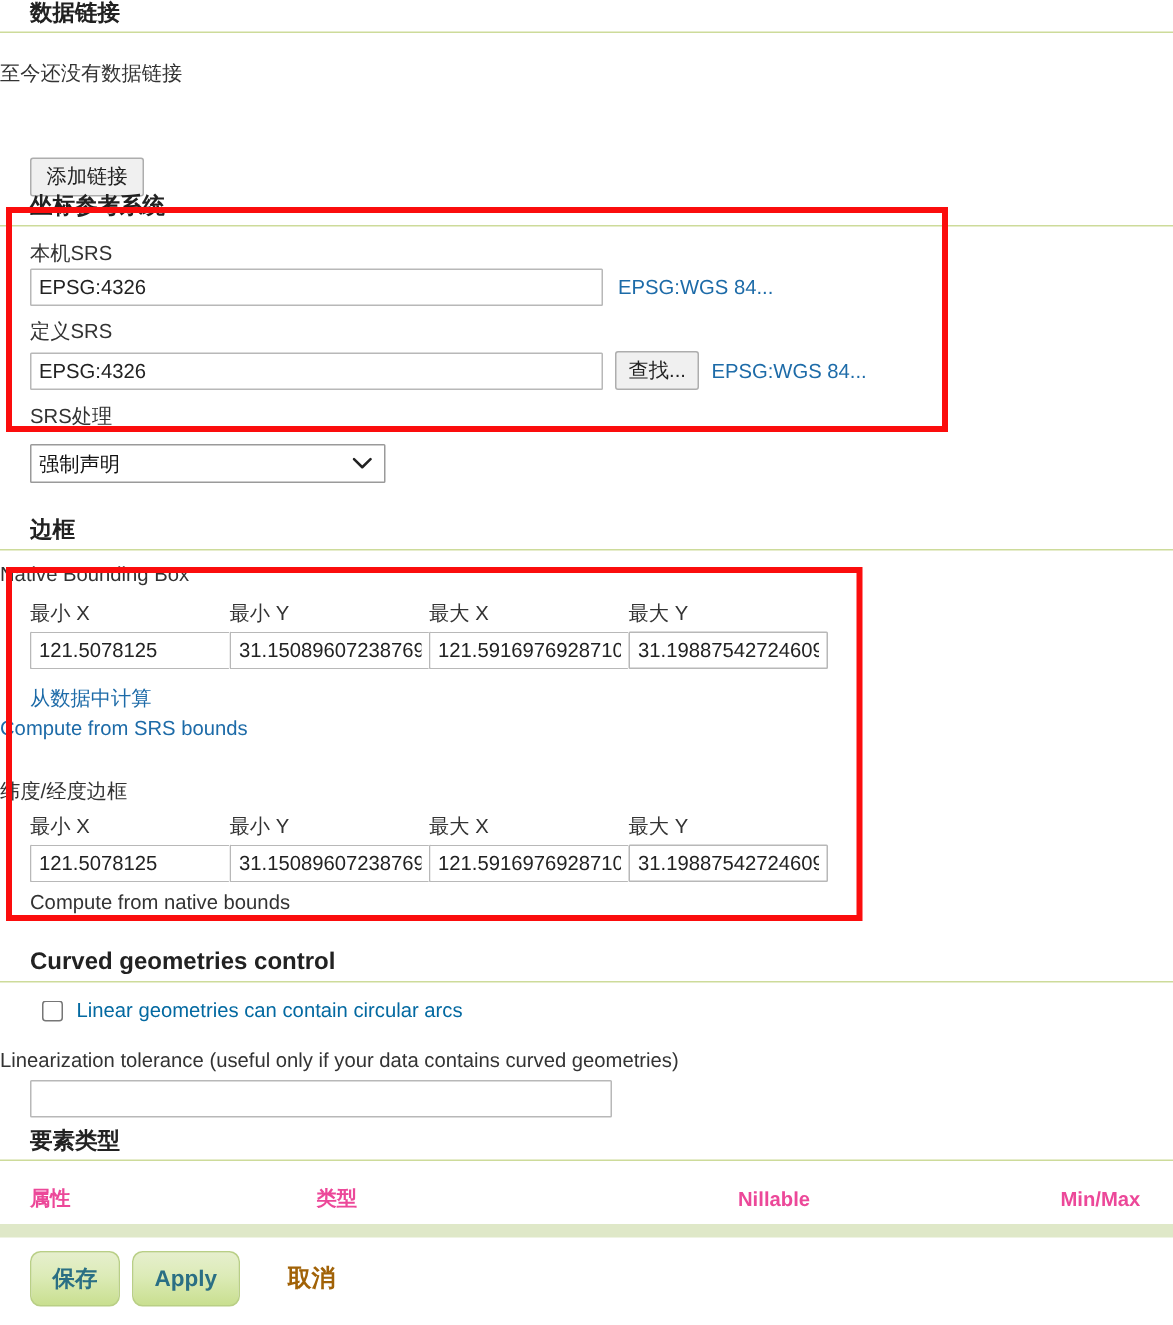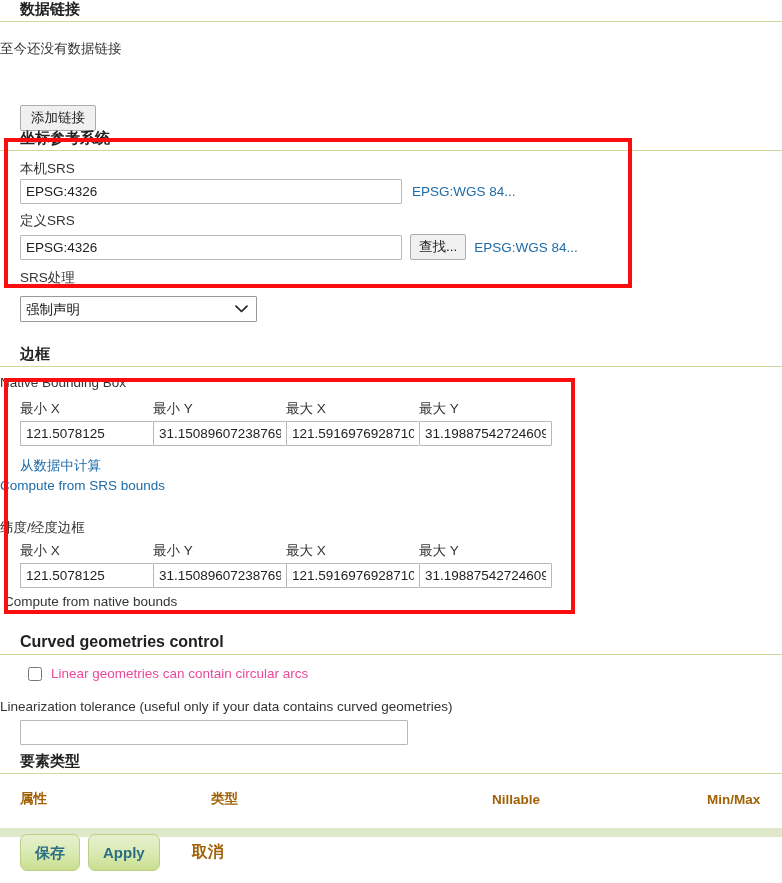--- a/index.html
+++ b/index.html
@@ -134,34 +134,34 @@
   
   .check-row {
     padding-left: 28px;
     display: flex;
     align-items: center;
     gap: 9px;
   }
   .check-row input[type=checkbox] {
     width: 14px; height: 14px; margin: 0;
   }
-  .check-row label { font-size: 13.5px; color: #ec4899; }
+  .check-row label { font-size: 13.5px; color: #0369a1; }
 
   
   .ftable {
     width: 782px;
     border-collapse: collapse;
     table-layout: fixed;
   }
   .ftable th {
     text-align: left;
     font-size: 13.5px;
     font-weight: bold;
-    color: #a16207;
-    padding: 6px 0 20px 0;
+    color: #ec4899;
+    padding: 6px 0 8px 0;
     white-space: nowrap;
     overflow: hidden;
   }
   .ftable .band td {
     background: #dfe8c8;
     height: 9px;
     padding: 0;
   }
 
   
@@ -310,21 +310,21 @@
         <input class="txt-native" value="121.59169769287109" style="">
       </div>
       <div class="bbox-col">
         <div class="hdr">最大 Y</div>
         <input class="txt-native" value="31.198875427246094" style="">
       </div>
     </div>
   </div>
 
   <div class="block" style="top:594px;">
-    <div style="padding-left:4px;">
+    <div style="padding-left:20px;">
       <a class="link" href="#" style="color:#333;">Compute from native bounds</a>
     </div>
   </div>
 
   <div class="block" style="top:633px;">
     <h2 class="section-head latin">Curved geometries control</h2>
   </div>
 
   <div class="block" style="top:666px;">
     <div class="check-row">

